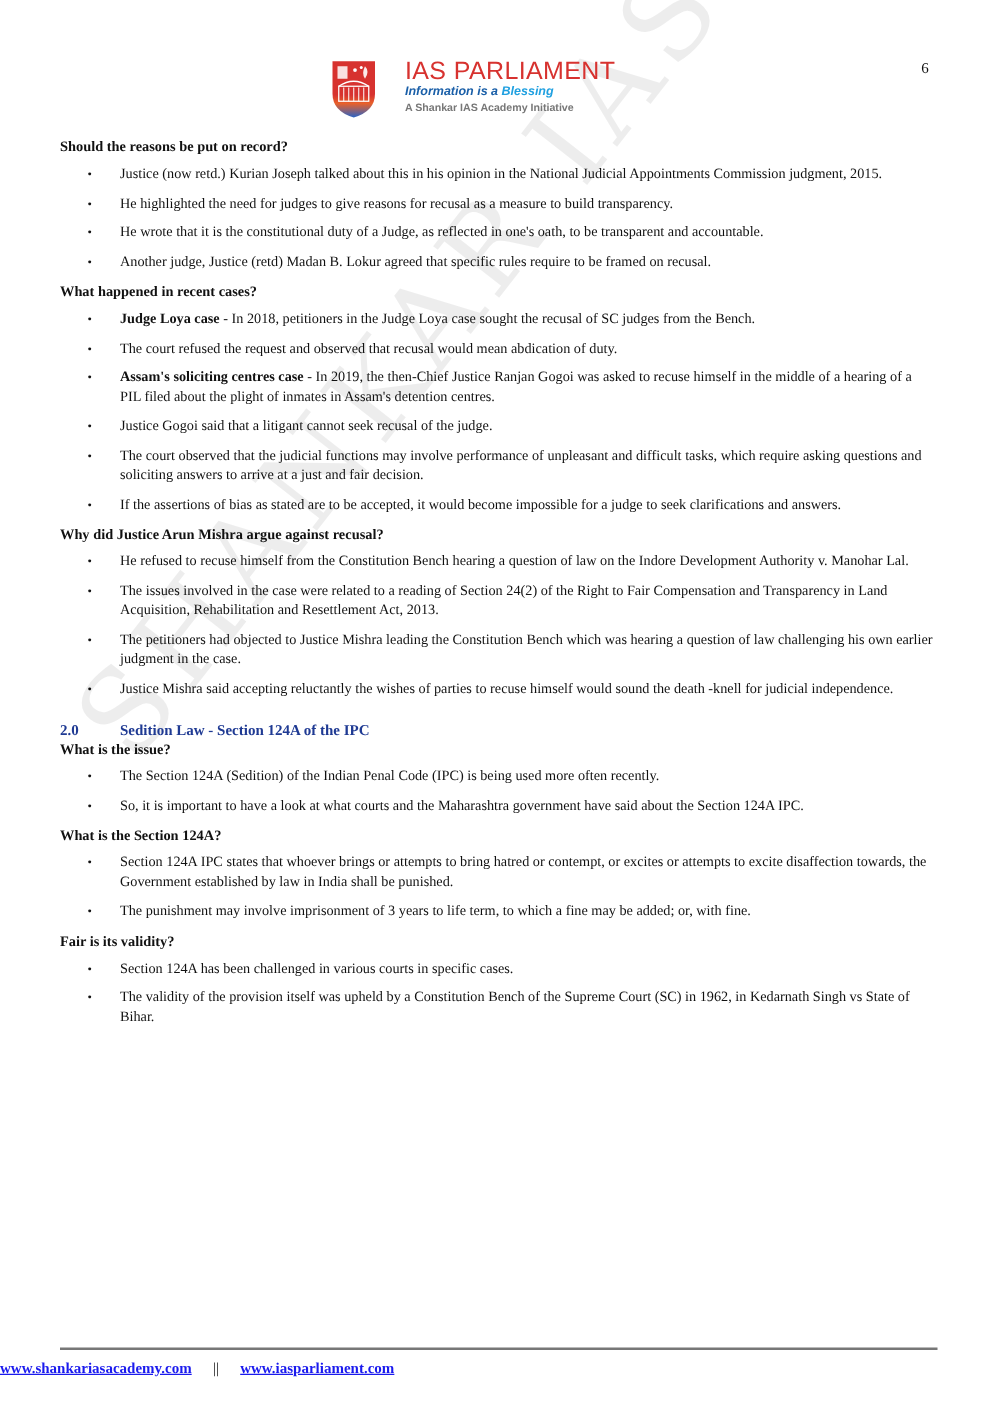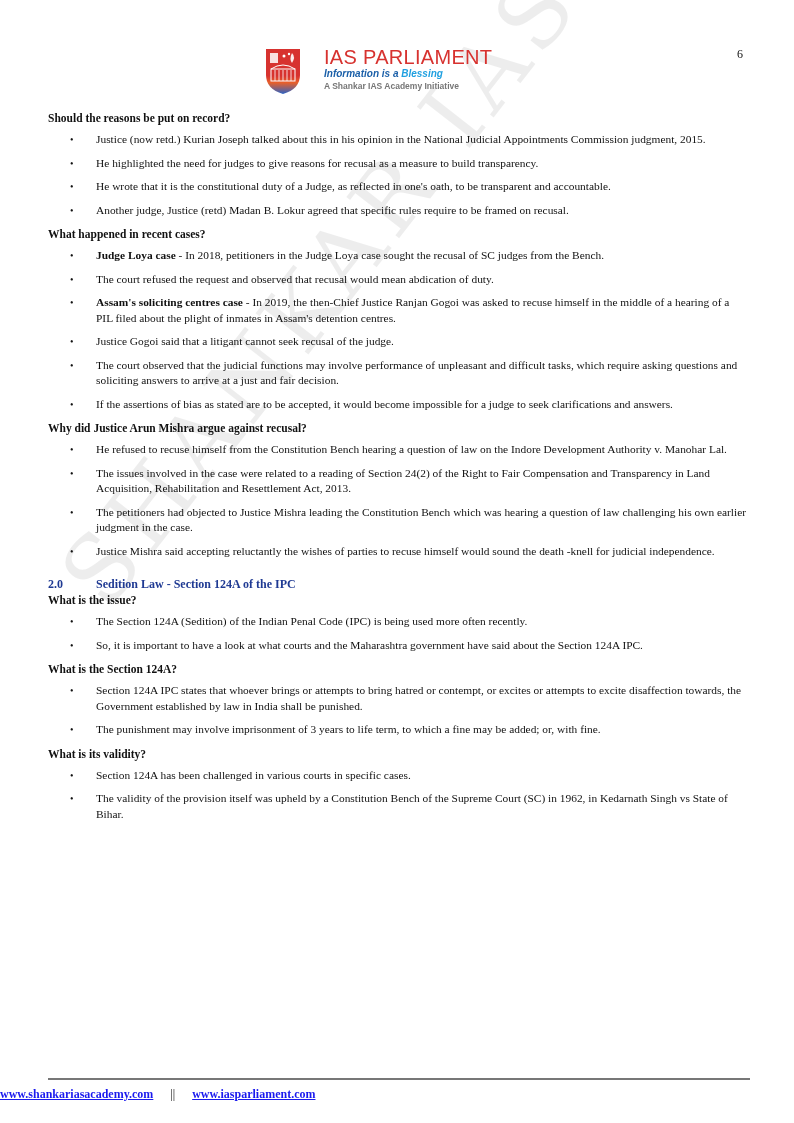--- a/index.html
+++ b/index.html
@@ -108,21 +108,21 @@
     <li><span class="bullet">•</span><span>The Section 124A (Sedition) of the Indian Penal Code (IPC) is being used more often recently.</span></li>
     <li><span class="bullet">•</span><span>So, it is important to have a look at what courts and the Maharashtra government have said about the Section 124A IPC.</span></li>
   </ul>
 
   <div class="heading">What is the Section 124A?</div>
   <ul>
     <li><span class="bullet">•</span><span>Section 124A IPC states that whoever brings or attempts to bring hatred or contempt, or excites or attempts to excite disaffection towards, the Government established by law in India shall be punished.</span></li>
     <li><span class="bullet">•</span><span>The punishment may involve imprisonment of 3 years to life term, to which a fine may be added; or, with fine.</span></li>
   </ul>
 
-  <div class="heading">What is its validity?</div>
+  <div class="heading">Fair is its validity?</div>
   <ul>
     <li><span class="bullet">•</span><span>Section 124A has been challenged in various courts in specific cases.</span></li>
     <li><span class="bullet">•</span><span>The validity of the provision itself was upheld by a Constitution Bench of the Supreme Court (SC) in 1962, in Kedarnath Singh vs State of Bihar.</span></li>
   </ul>
 </div>
 
 <div class="footer-line"></div>
 <div class="footer">
   <a>www.shankariasacademy.com</a>
   <span class="sep">||</span>

